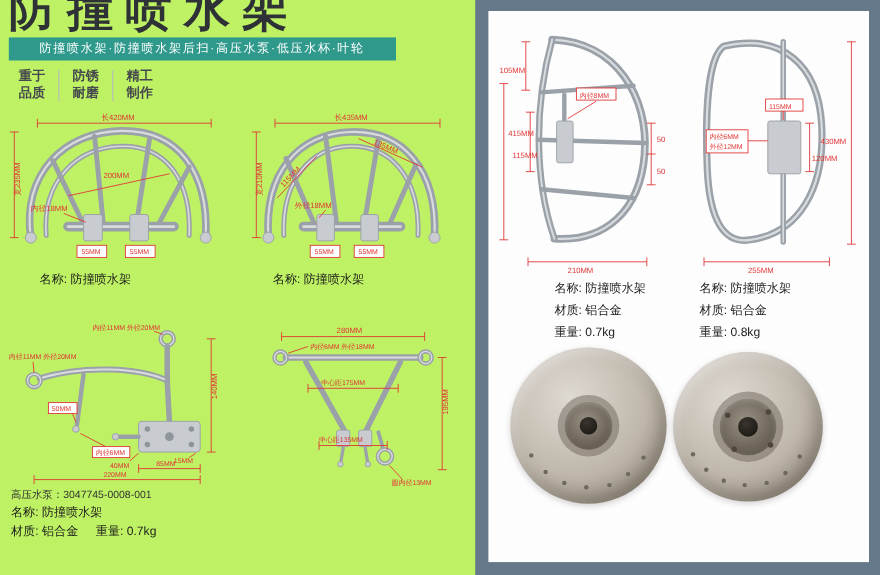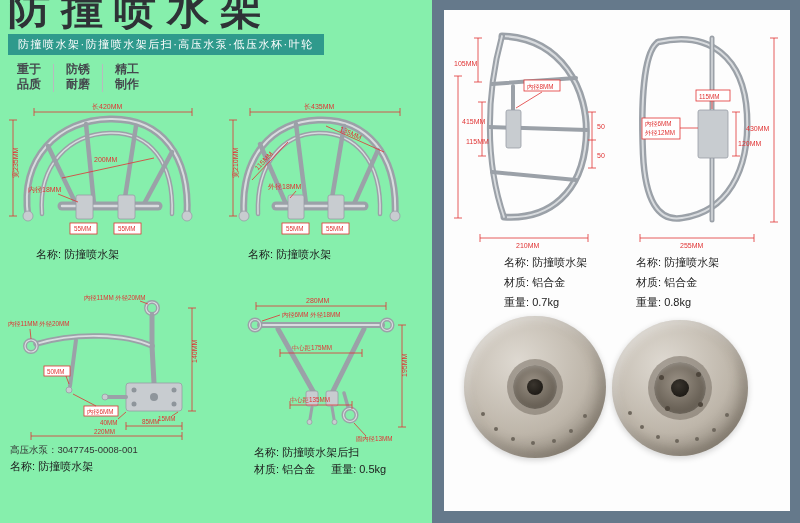--- a/index.html
+++ b/index.html
@@ -1,22 +1,22 @@
 <!DOCTYPE html>
 <html><head>
 <meta charset="utf-8">
 <style>
   *{margin:0;padding:0;box-sizing:border-box}
   html,body{width:800px;height:523px}
   body{font-family:"Liberation Sans","DejaVu Sans",sans-serif;background:#fff}
-  .stage{position:relative;width:800px;height:523px;background:#86efac;overflow:hidden}
+  .stage{position:relative;width:800px;height:523px;background:#bef264;overflow:hidden}
   .abs{position:absolute}
   .title-clip{left:8px;top:0;width:330px;height:30px;overflow:hidden}
   .title-clip span{display:block;margin-top:-19px;font-size:42px;font-weight:bold;letter-spacing:11px;color:#2e3236}
-  .banner{left:8px;top:34px;height:21px;line-height:21px;padding:0 10px;background:#2f9a8c;color:#fff;font-size:11px;letter-spacing:1.5px}
+  .banner{left:8px;top:34px;height:21px;line-height:21px;padding:0 28px;background:#2f9a8c;color:#fff;font-size:11px;letter-spacing:1.5px}
   .features{left:8px;top:62px;display:flex;align-items:flex-end}
   .feature{width:42px;text-align:center;font-size:12px;font-weight:bold;color:#45494e;line-height:15px}
   .fsep{width:1px;height:28px;background:#b7bbbe;margin:0 3px}
   .info{font-size:11px;color:#1b1b1b;line-height:17px;white-space:nowrap}
   .info .wt{margin-left:16px}
   .partcode{font-size:9.5px;color:#333;white-space:nowrap}
   .panel{left:432px;top:0;width:368px;height:523px;background:#65798b}
   .panel-inner{position:absolute;left:12px;top:10px;right:10px;bottom:12px;background:#fdfdfd}
   .pinfo{position:absolute;font-size:11px;color:#1b1b1b;line-height:20px;white-space:nowrap}
   .disc{position:absolute;border-radius:50%;background:radial-gradient(circle at 38% 32%,#ded9d1,#beb6aa 55%,#948c80 85%,#7e766b);box-shadow:inset -4px -6px 14px rgba(60,52,40,.35),inset 3px 4px 10px rgba(255,255,255,.5),0 2px 6px rgba(0,0,0,.18)}
@@ -205,20 +205,21 @@
       <line x1="25" y1="144" x2="25" y2="152" class="dl"></line>
         <line x1="176" y1="144" x2="176" y2="152" class="dl"></line>
       <text x="88" y="146" class="dts">220MM</text>
     </g>
   </svg>
   <div class="abs partcode" style="left:10px;top:444px">
     <span>高压水泵：</span><span>3047745-0008-001</span>
   </div>
   <div class="abs info" style="left:10px;top:458px">
     <div><span>名称:</span> <span>防撞喷水架</span></div>
+    <div><span>材质:</span> <span>铝合金</span><span class="wt"><span>重量:</span> <span>0.7kg</span></span></div>
   </div>
 
   <svg class="abs" style="left:226px;top:295px" width="190" height="158" viewBox="0 0 190 158">
     <line x1="34" y1="30" x2="156" y2="30" class="tube" stroke-width="6"></line>
     <line x1="34" y1="30" x2="156" y2="30" class="hi" stroke-width="2"></line>
     <circle cx="29" cy="30" r="5.5" class="tube" stroke-width="4"></circle>
       <circle cx="29" cy="30" r="5.5" class="hi" stroke-width="1.2"></circle>
     <circle cx="161" cy="30" r="5.5" class="tube" stroke-width="4"></circle>
       <circle cx="161" cy="30" r="5.5" class="hi" stroke-width="1.2"></circle>
     <line x1="52" y1="34" x2="88" y2="98" class="tube" stroke-width="5"></line>
@@ -248,24 +249,20 @@
         <line x1="172" y1="132" x2="180" y2="132" class="dl"></line>
       <text transform="rotate(-90 181 82)" x="181" y="82" class="dt">195MM</text>
       <line x1="64" y1="110" x2="126" y2="110" class="dl"></line>
       <line x1="64" y1="106" x2="64" y2="114" class="dl"></line>
         <line x1="126" y1="106" x2="126" y2="114" class="dl"></line>
       <text x="64" y="107" class="dts">中心距135MM</text>
       <text x="130" y="146" class="dts">圆内径13MM</text>
       <line x1="140" y1="141" x2="128" y2="128" class="dl"></line>
     </g>
   </svg>
-  <div class="abs info" style="left:254px;top:444px">
-    <div><span>名称:</span> <span>防撞喷水架后扫</span></div>
-    <div><span>材质:</span> <span>铝合金</span><span class="wt"><span>重量:</span> <span>0.5kg</span></span></div>
-  </div>
 
   <div class="abs panel">
     <div class="panel-inner">
 
       <svg class="abs" style="left:8px;top:12px" width="156" height="232" viewBox="0 0 156 232">
         <defs>
           <path id="e1" d="M50,14 C108,16 138,66 134,118 C130,170 98,198 52,195"></path>
           <path id="e2" d="M50,14 C34,72 33,140 52,195"></path>
         </defs>
         <use href="#e1" class="tube" stroke-width="7"></use>

